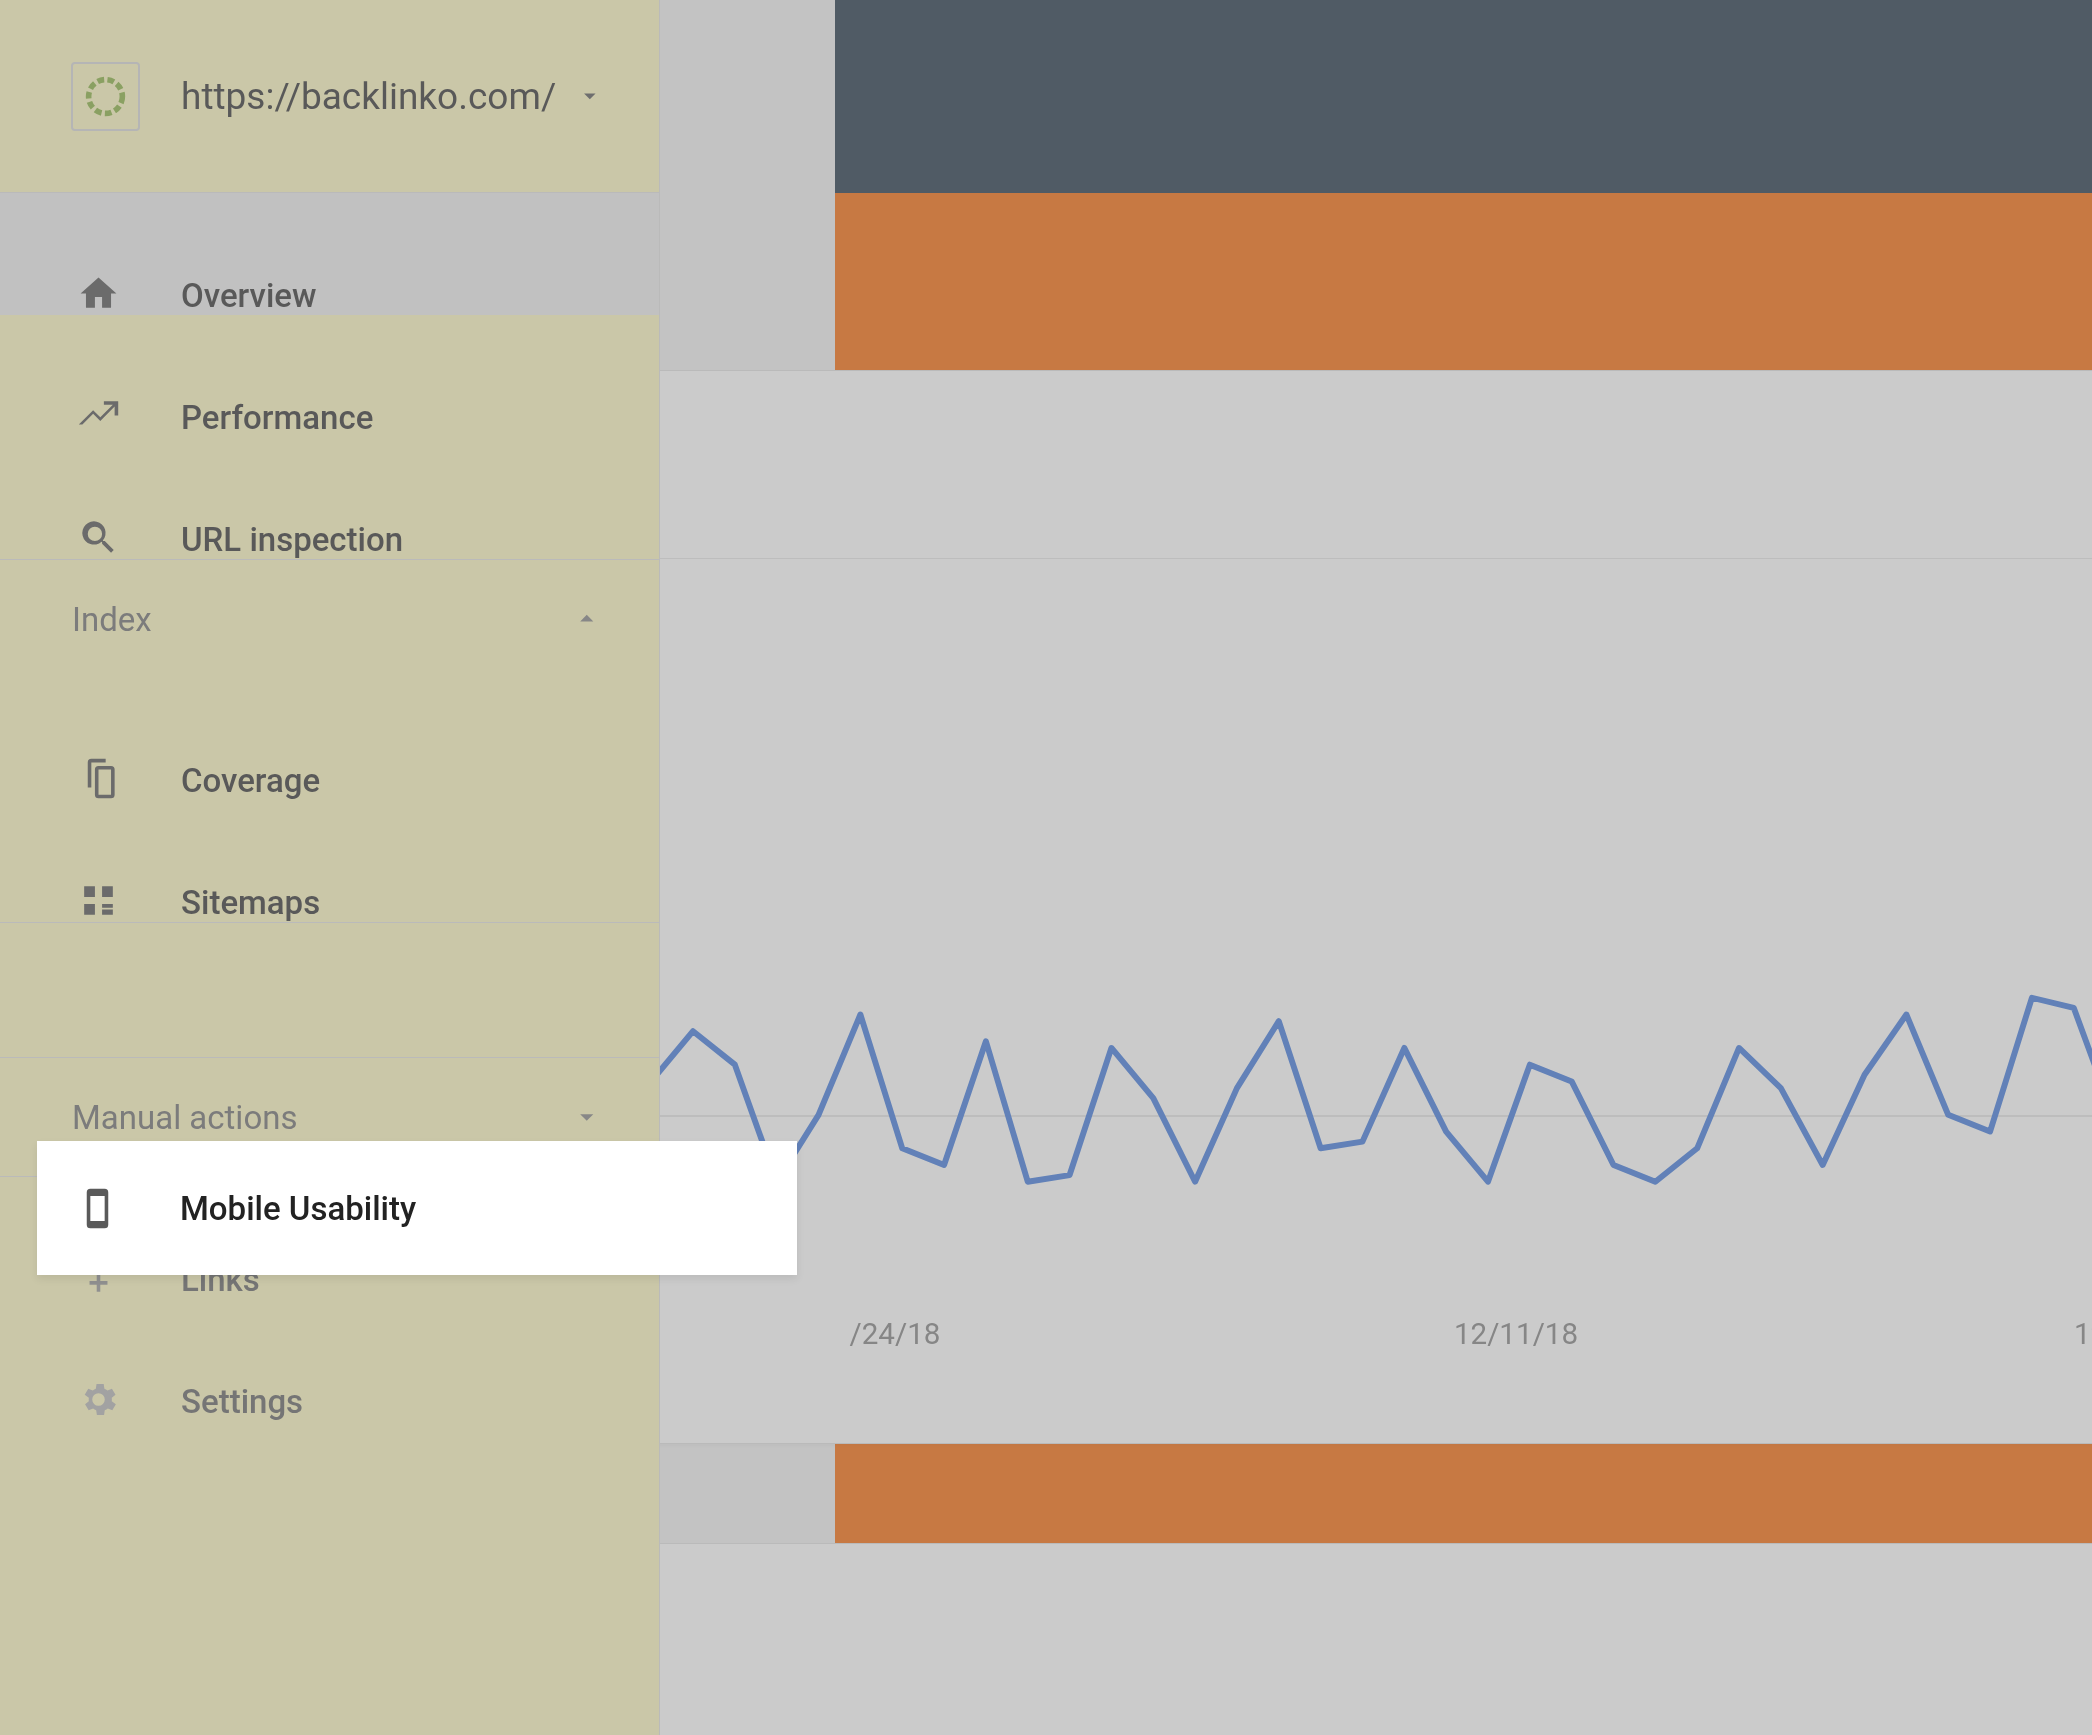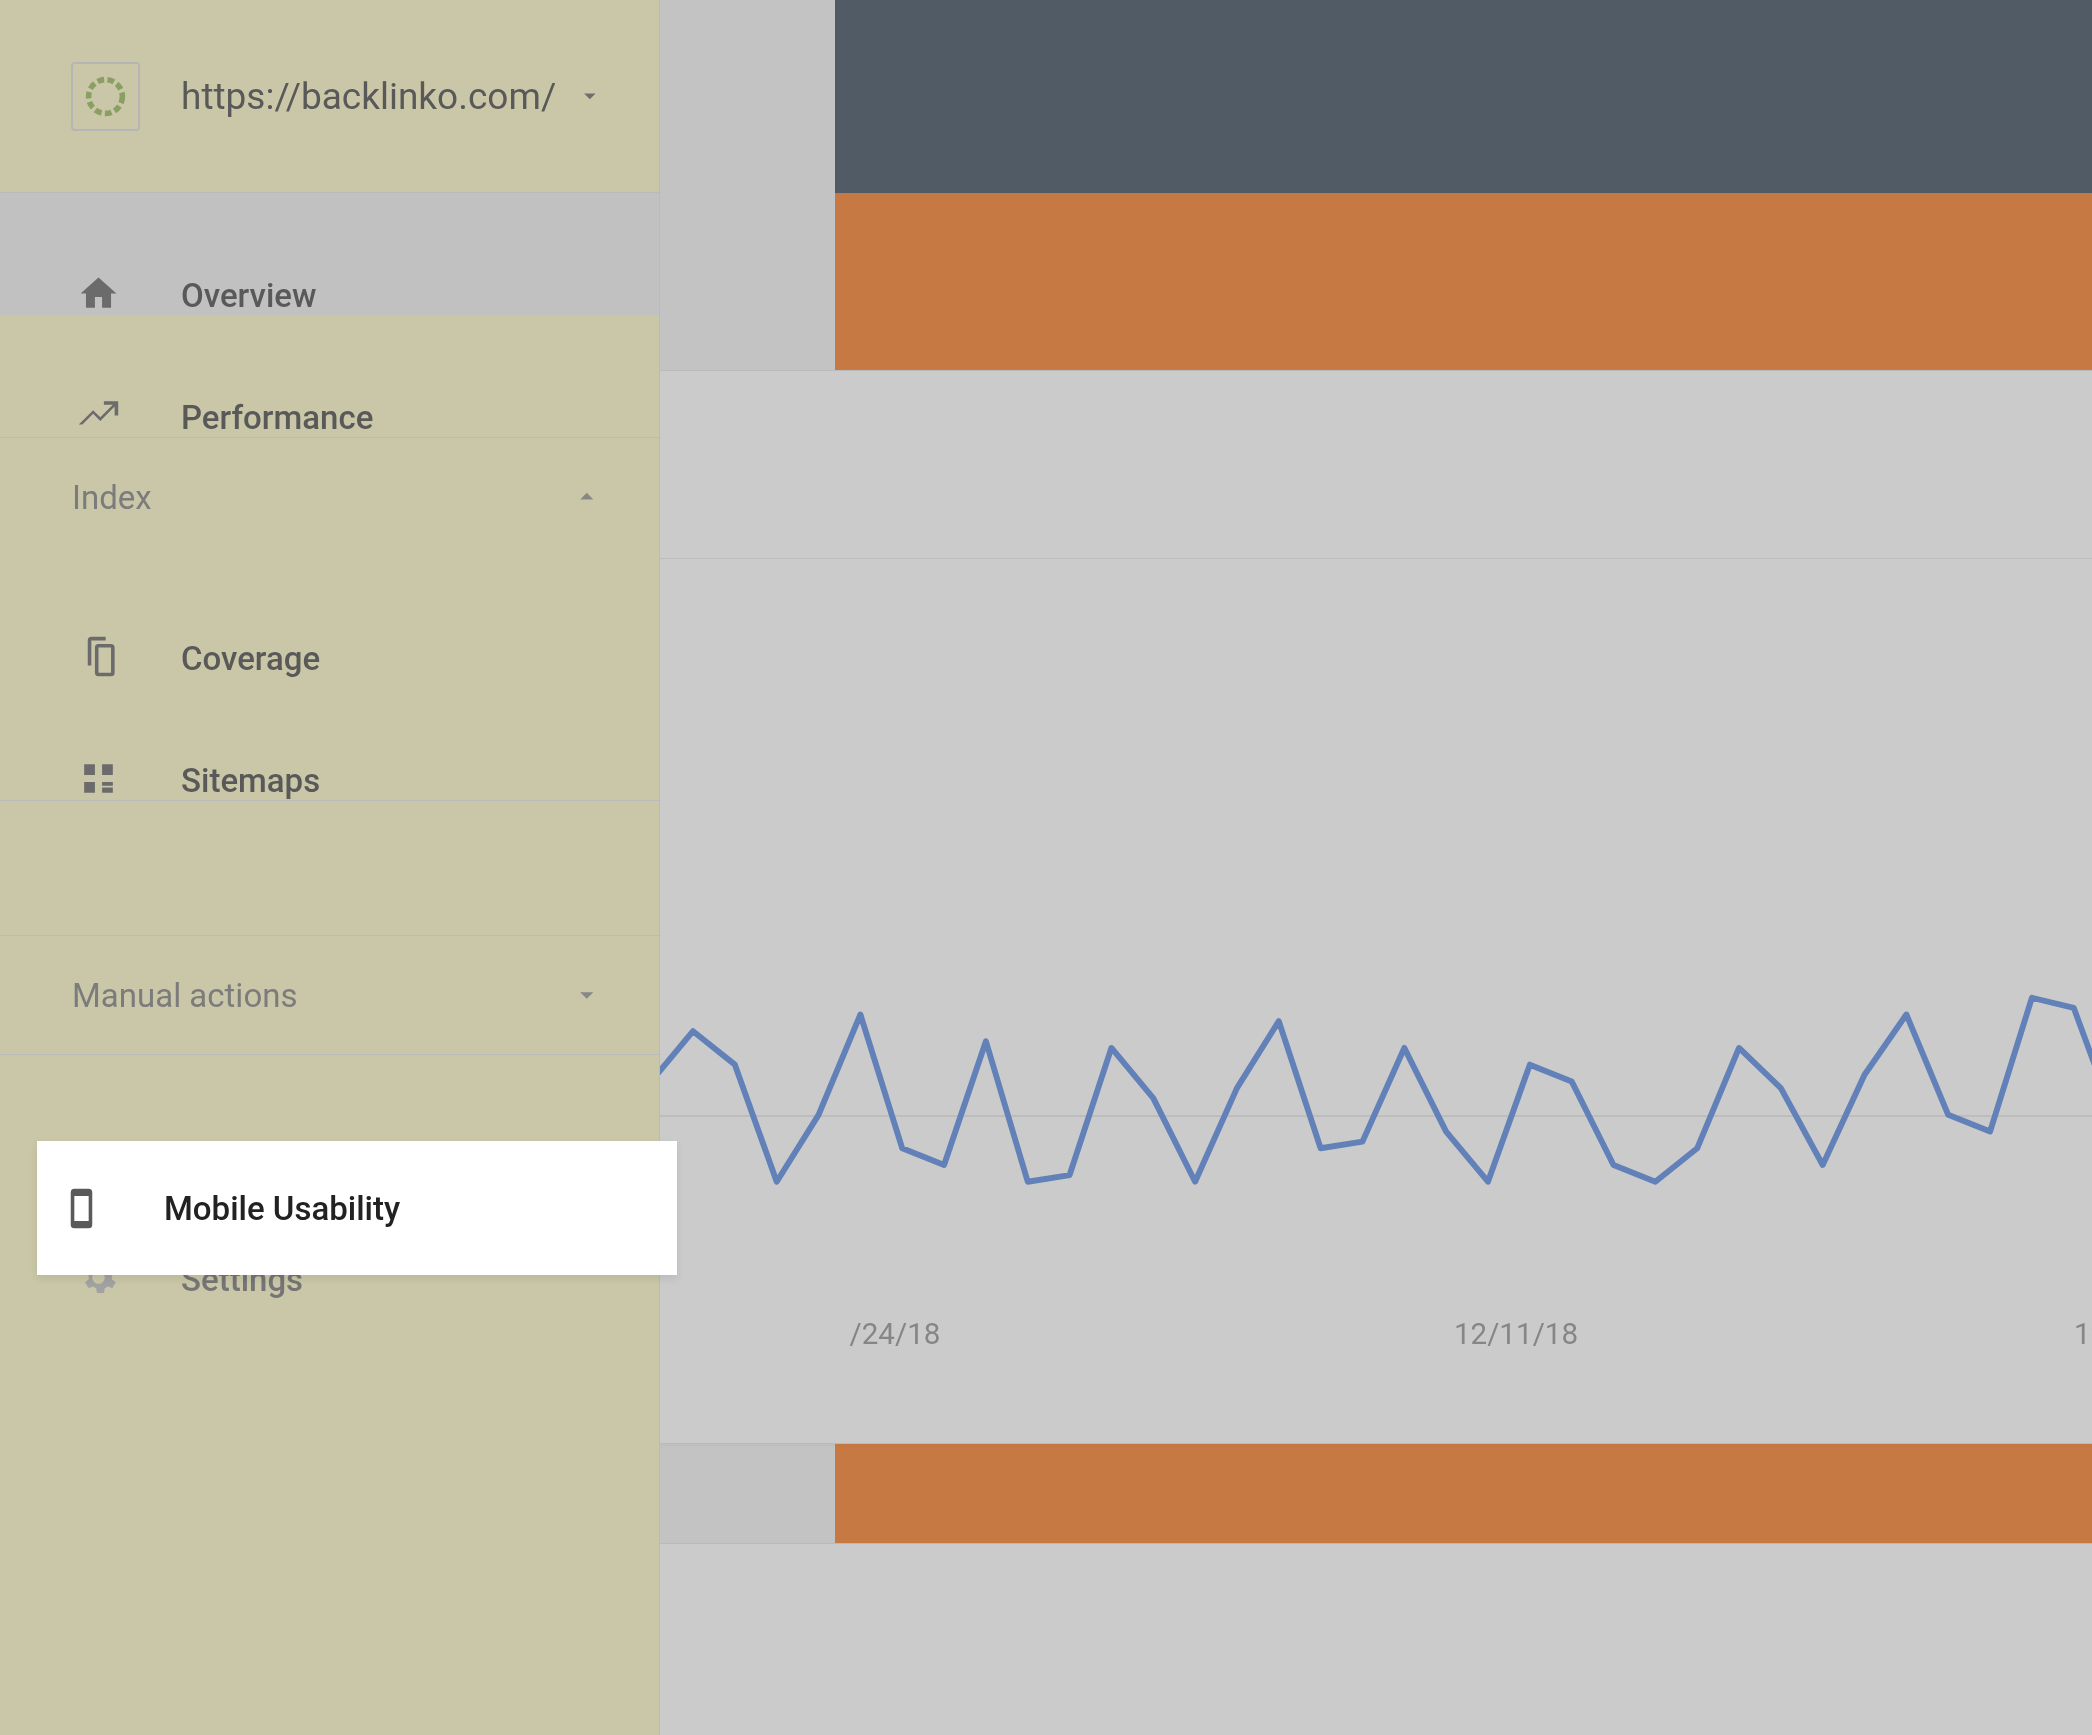--- a/index.html
+++ b/index.html
@@ -98,26 +98,26 @@
   .section-divider {
     height: 1px;
     background: #e2e2e2;
   }
 
   
   .highlighted-item {
     position: absolute;
     left: 37px;
     top: 1141px;
-    width: 640px;
+    width: 760px;
     height: 134px;
     background: #ffffff;
     display: flex;
     align-items: center;
-    padding-left: 23px;
+    padding-left: 39px;
     z-index: 5;
     box-shadow: 0 3.9px 7.9px rgba(0,0,0,0.08);
     cursor: pointer;
   }
   .highlighted-item .nav-icon {
     width: 43px;
     height: 43px;
     display: flex;
     align-items: center;
     justify-content: center;
@@ -254,20 +254,28 @@
 
   <div class="nav-item">
     <span class="nav-icon">
       <svg viewBox="0 0 24 24" width="43" height="43">
           <path fill="#5a5a5a" d="M3 17l6-6 4 4 8-8v5h2V4h-8v2h5l-7 7-4-4-8 8z"></path>
         </svg>
     </span>
     <span class="nav-label">Performance</span>
   </div>
 
+  <div class="nav-item">
+    <span class="nav-icon">
+      <svg viewBox="0 0 24 24" width="43" height="43">
+          <path fill="#5a5a5a" d="M15.5 14h-.8l-.3-.3a6.5 6.5 0 10-.7.7l.3.3v.8l5 5 1.5-1.5-5-5zM10 14a4 4 0 110-8 4 4 0 010 8z"></path>
+        </svg>
+    </span>
+    <span class="nav-label">URL inspection</span>
+  </div>
 
   <div class="section-divider"></div>
 
   <div class="section-header">
     <span>Index</span>
     <svg class="section-chevron" viewBox="0 0 24 24">
         <path fill="#8a8a8a" d="M7 14l5-5 5 5z"></path>
       </svg>
   </div>
 

